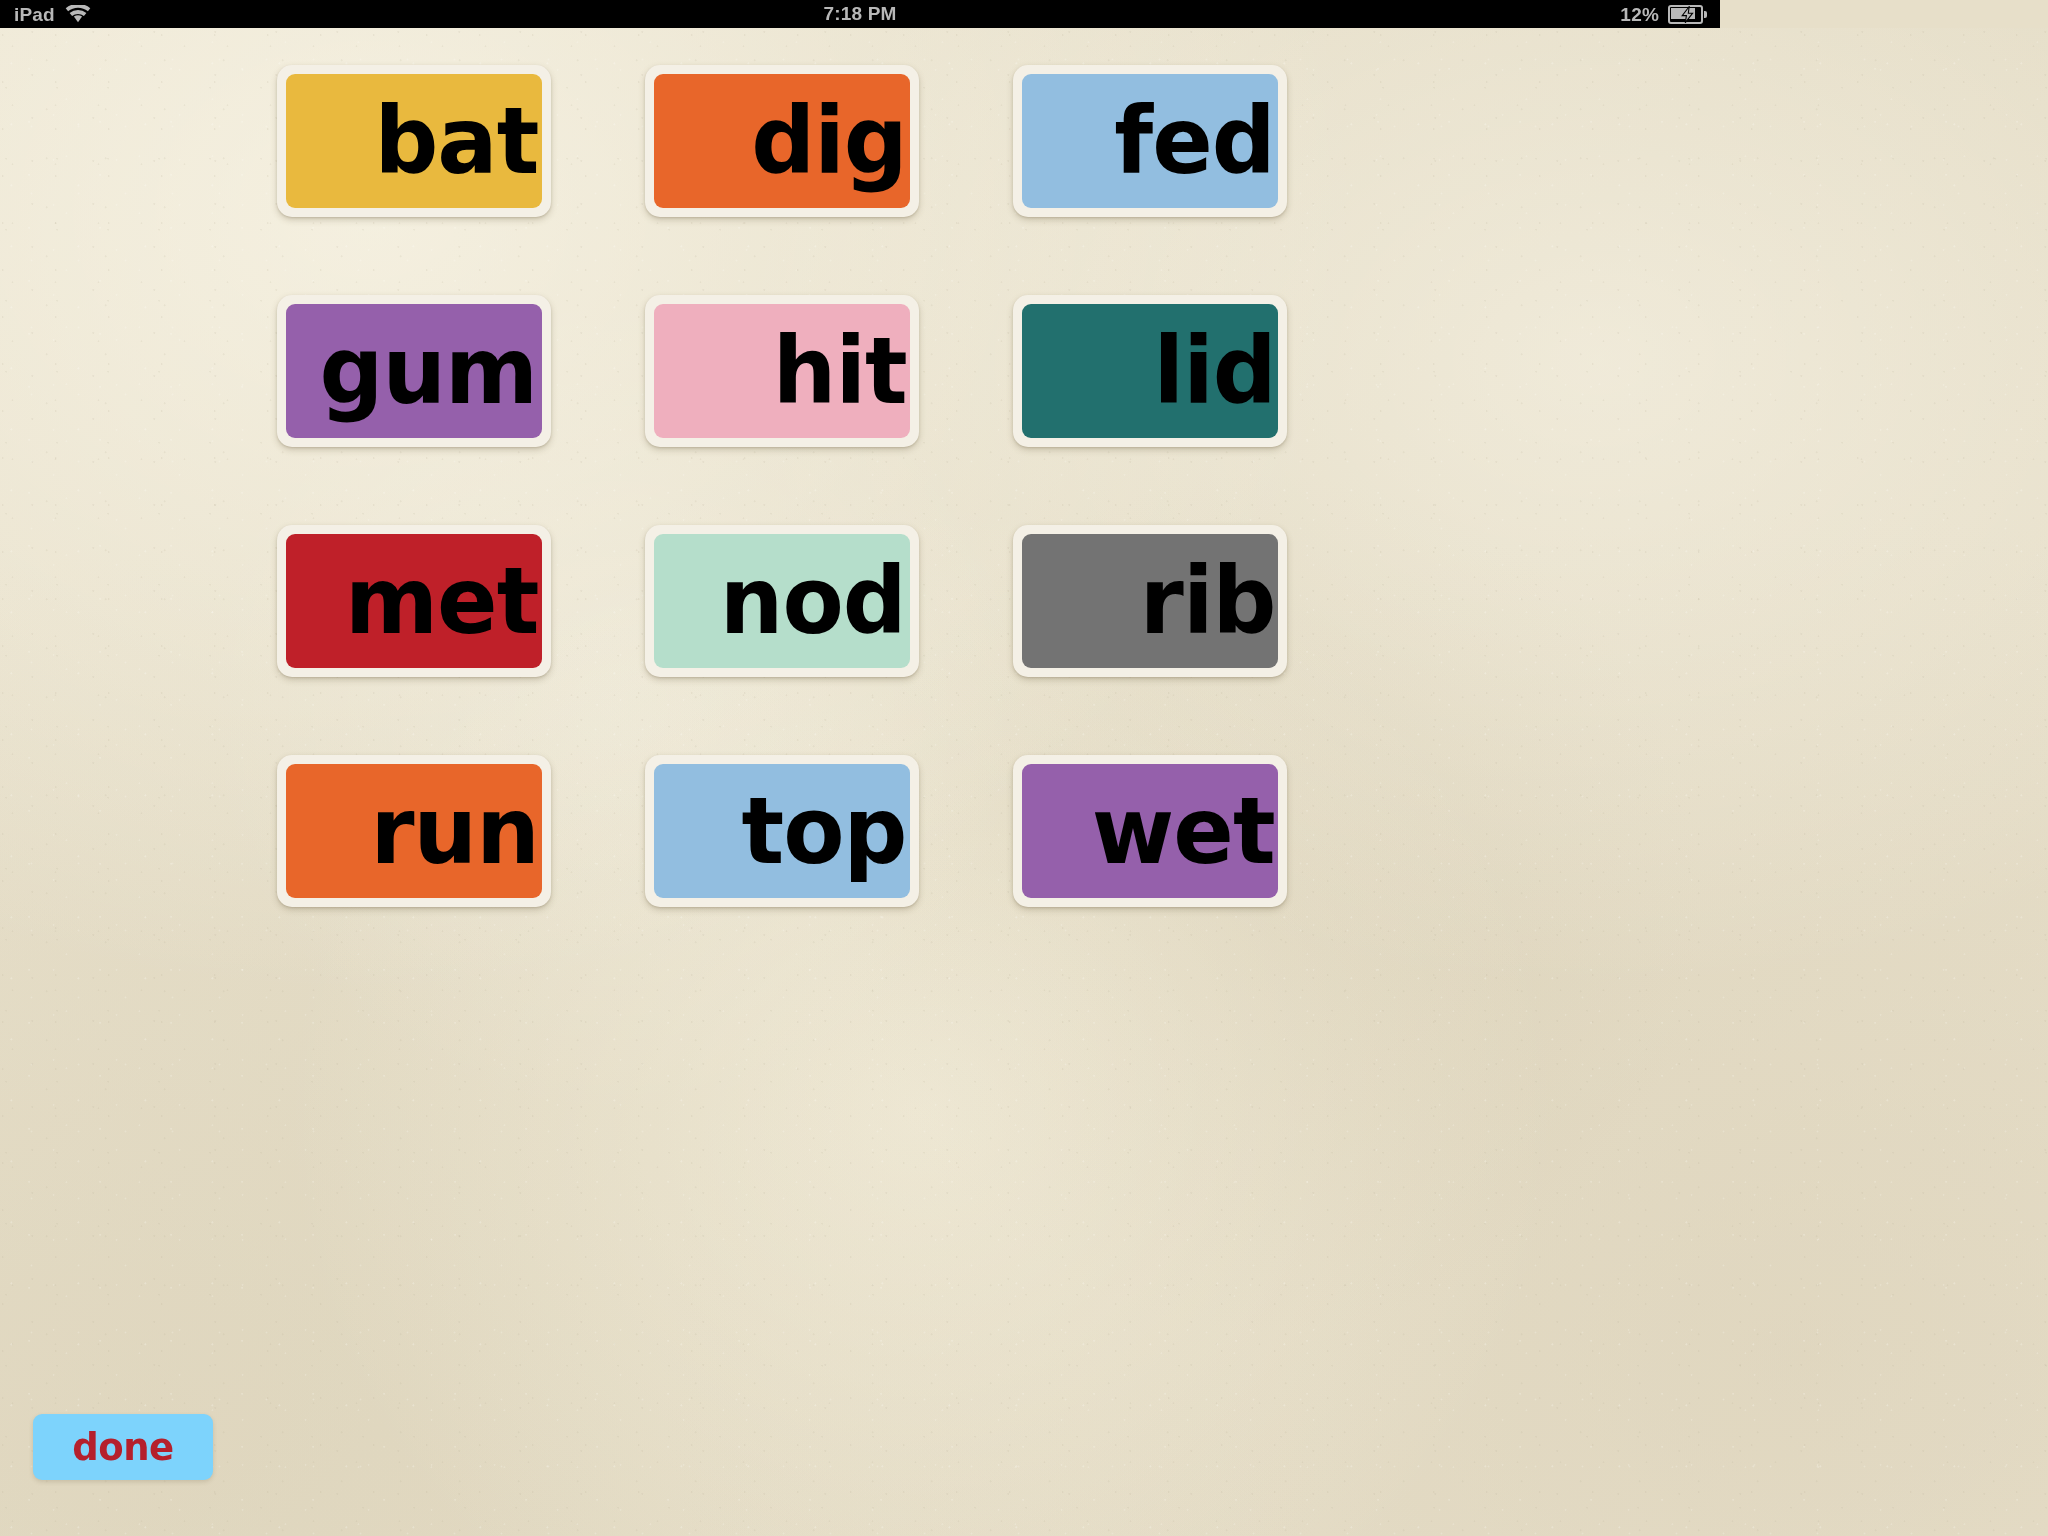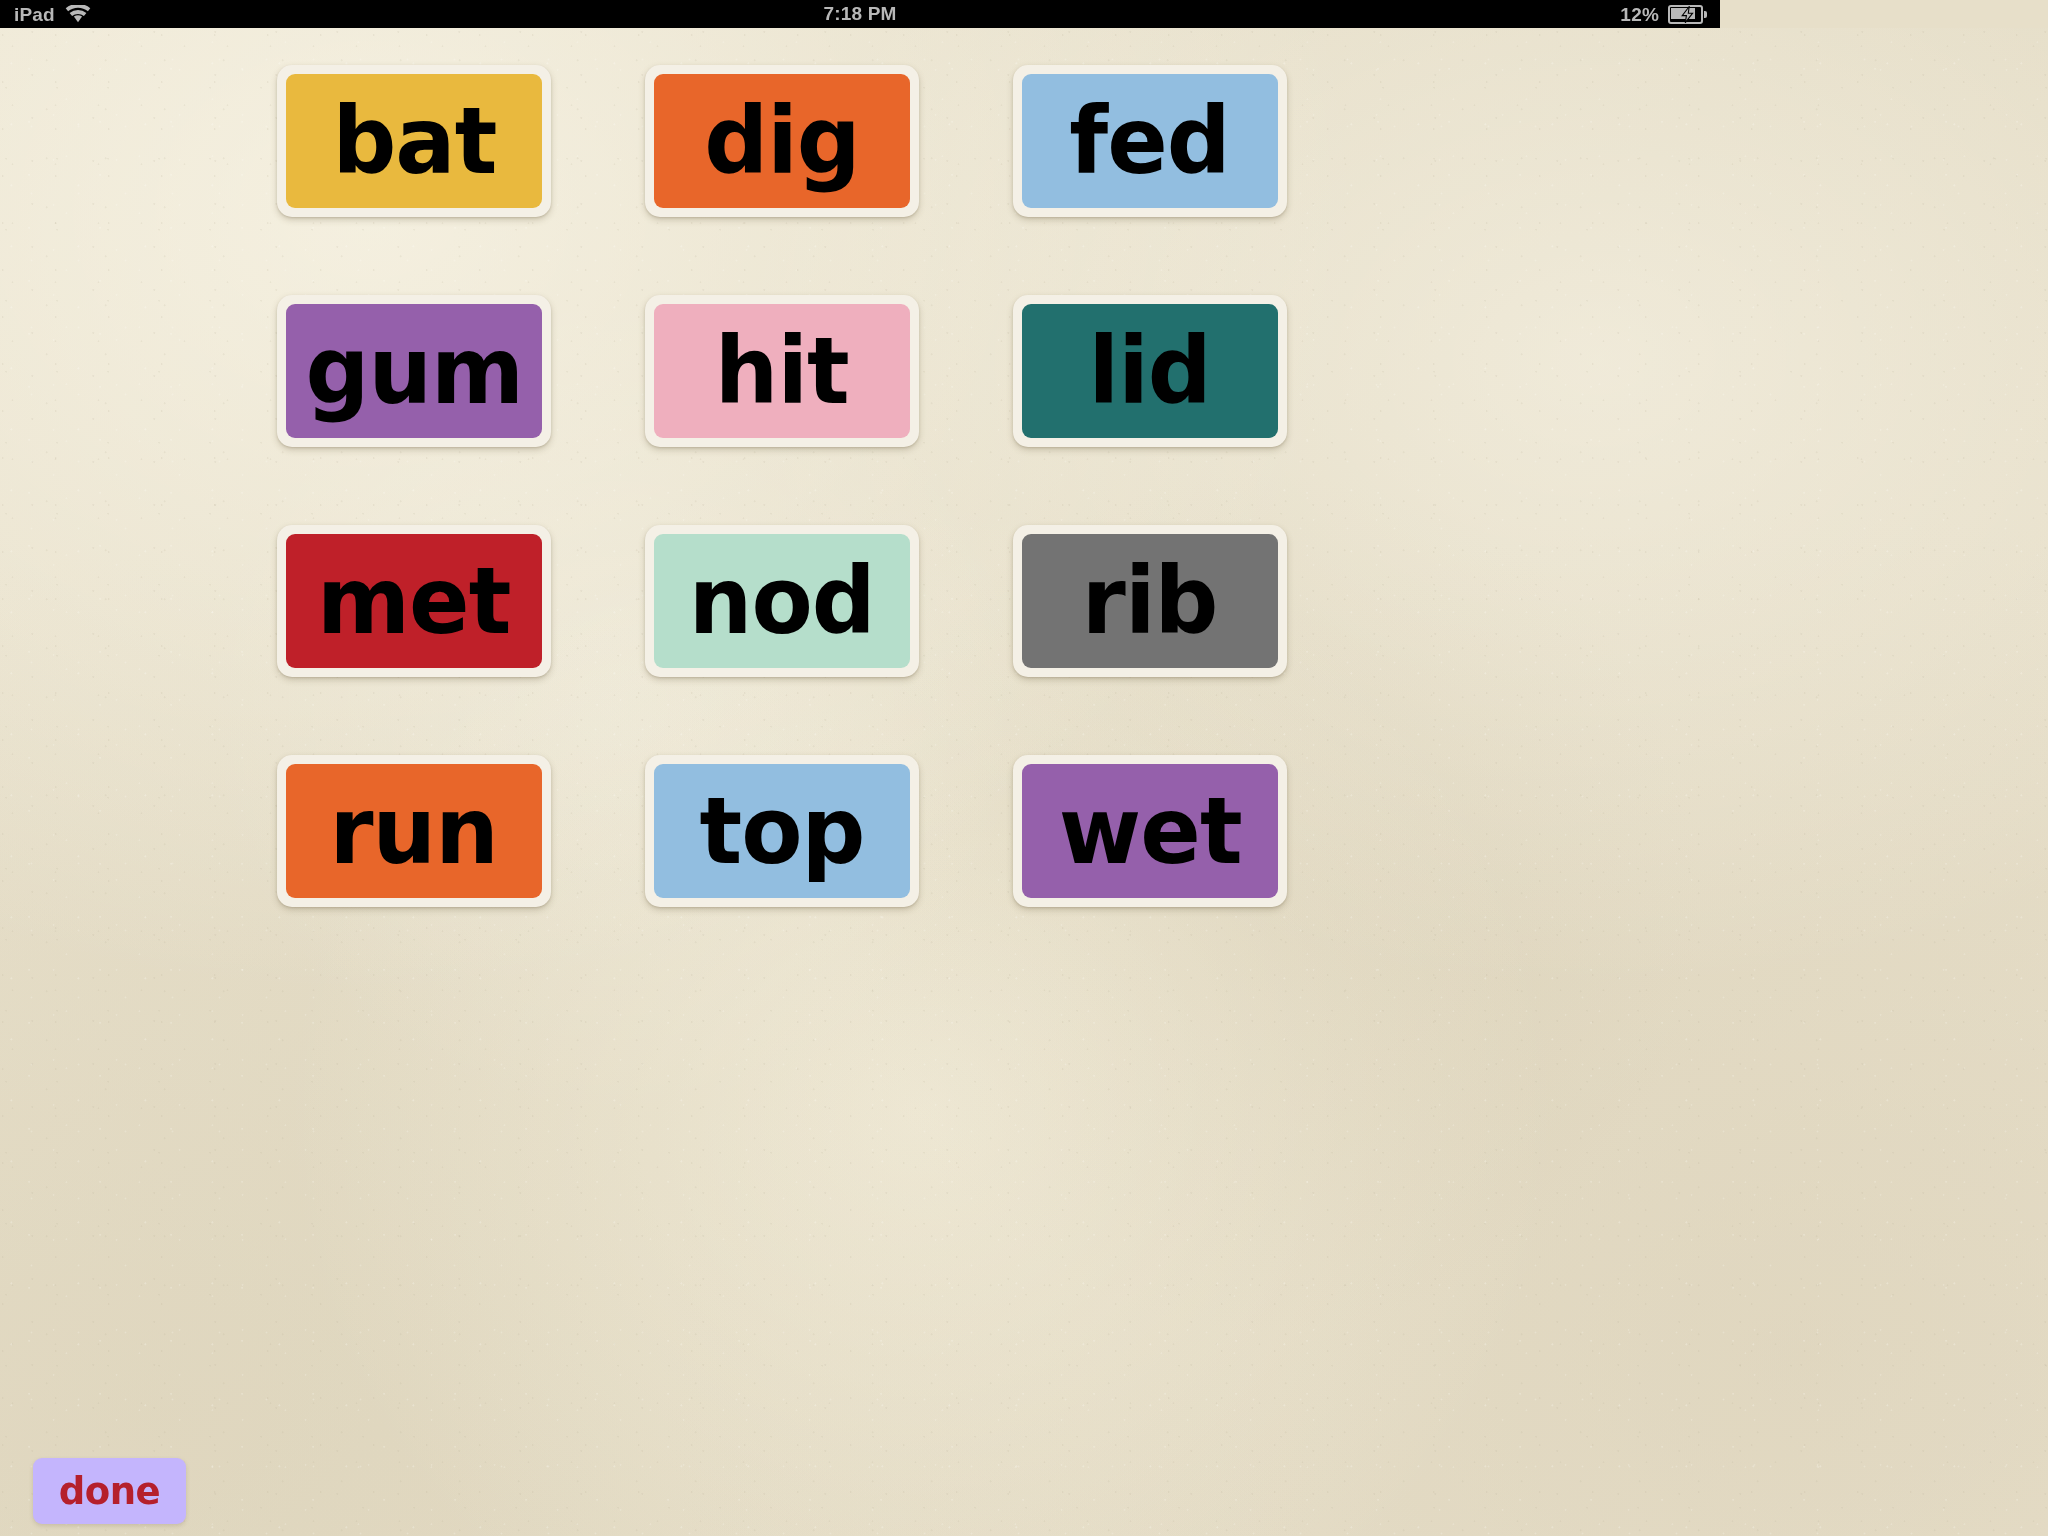--- a/index.html
+++ b/index.html
@@ -146,52 +146,51 @@
     box-sizing: border-box;
     box-shadow: 0 3px 6px rgba(120,105,75,0.30),
                 0 1px 2px rgba(120,105,75,0.22);
   }
   .tile-inner {
     width: 100%;
     height: 100%;
     border-radius: 9px;
     display: flex;
     align-items: center;
-    justify-content: center;
+    justify-content: flex-end;
     box-sizing: border-box;
   }
   .tile-word {
     font-family: "DejaVu Sans", sans-serif;
     font-weight: bold;
     font-size: 93px;
     line-height: 1;
     color: #000000;
     letter-spacing: -1px;
     -webkit-font-smoothing: antialiased;
     transform: scaleX(0.96);
   }
 
   
   #done-button {
     position: absolute;
     left: 33px;
     top: 1414px;
-    width: 153px;
+    width: 180px;
     height: 66px;
-    background: #c4b5fd;
+    background: #7dd3fc;
     border-radius: 9px;
     border: none;
     display: flex;
     align-items: center;
     justify-content: center;
     box-shadow: 0 2px 4px rgba(120,105,75,0.22);
     cursor: pointer;
     z-index: 20;
     padding: 0;
-    margin-top: 44px;
   }
   #done-label {
     font-family: "DejaVu Sans", sans-serif;
     font-weight: bold;
     font-size: 37px;
     color: #b5202c;
     line-height: 1;
     letter-spacing: -0.5px;
   }
 </style>

